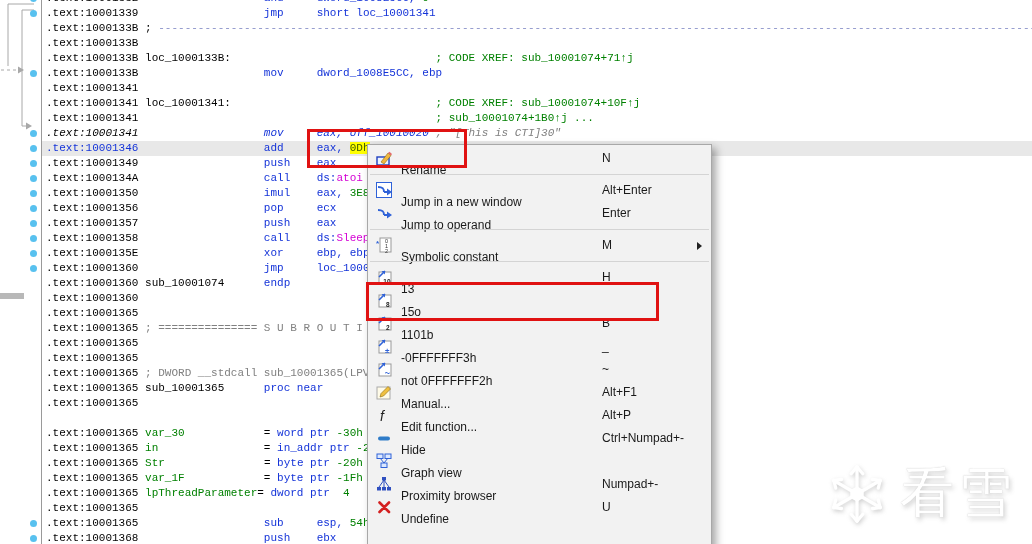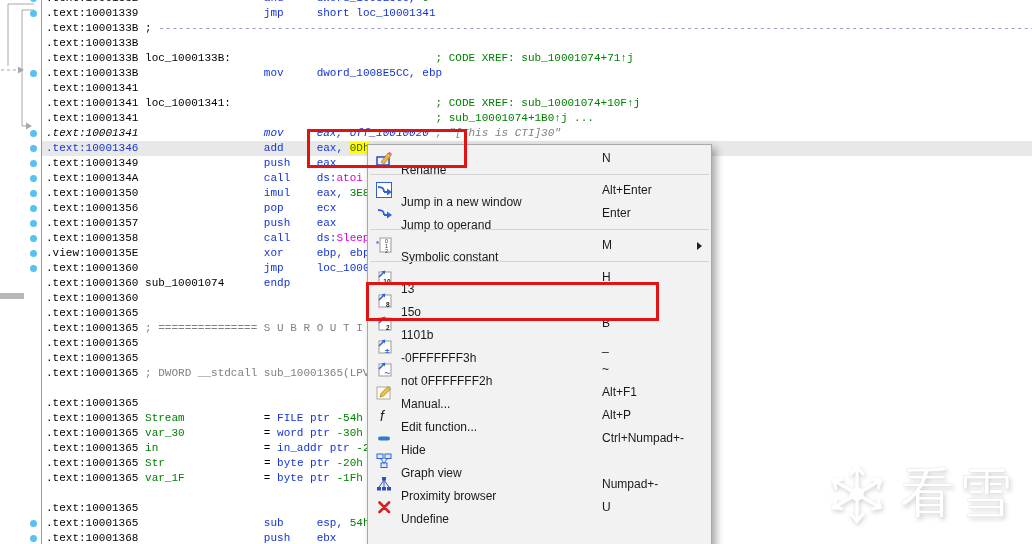--- a/index.html
+++ b/index.html
@@ -84,35 +84,36 @@
       <div class="line" style="top: 96px;"><span class="c-a">.text:10001341</span><span class="c-k"> </span><span class="c-n">loc_10001341:</span><span class="c-k">                               </span><span class="c-g">; CODE XREF: sub_10001074+10F↑j</span></div>
       <div class="line" style="top: 111px;"><span class="c-a">.text:10001341</span><span class="c-k">                                             </span><span class="c-g">; sub_10001074+1B0↑j ...</span></div>
       <div class="line" style="top: 126px; font-style: italic;"><span class="c-a">.text:10001341</span><span class="c-k">                   </span><span class="c-b">mov</span><span class="c-k">     </span><span class="c-b">eax, off_10010020</span><span class="c-k"> </span><span class="c-y">; "[This is CTI]30"</span></div>
       <div class="line" style="top: 141px;"><span class="c-ab">.text:10001346</span><span class="c-k">                   </span><span class="c-b">add</span><span class="c-k">     </span><span class="c-b">eax, </span><span class="c-hl">0Dh</span></div>
       <div class="line" style="top: 156px;"><span class="c-a">.text:10001349</span><span class="c-k">                   </span><span class="c-b">push</span><span class="c-k">    </span><span class="c-b">eax</span></div>
       <div class="line" style="top: 171px;"><span class="c-a">.text:1000134A</span><span class="c-k">                   </span><span class="c-b">call</span><span class="c-k">    </span><span class="c-b">ds:</span><span class="c-m">atoi</span></div>
       <div class="line" style="top: 186px;"><span class="c-a">.text:10001350</span><span class="c-k">                   </span><span class="c-b">imul</span><span class="c-k">    </span><span class="c-b">eax, </span><span class="c-g">3E8h</span></div>
       <div class="line" style="top: 201px;"><span class="c-a">.text:10001356</span><span class="c-k">                   </span><span class="c-b">pop</span><span class="c-k">     </span><span class="c-b">ecx</span></div>
       <div class="line" style="top: 216px;"><span class="c-a">.text:10001357</span><span class="c-k">                   </span><span class="c-b">push</span><span class="c-k">    </span><span class="c-b">eax</span></div>
       <div class="line" style="top: 231px;"><span class="c-a">.text:10001358</span><span class="c-k">                   </span><span class="c-b">call</span><span class="c-k">    </span><span class="c-b">ds:</span><span class="c-m">Sleep</span></div>
-      <div class="line" style="top: 246px;"><span class="c-a">.view:1000135E</span><span class="c-k">                   </span><span class="c-b">xor</span><span class="c-k">     </span><span class="c-b">ebp, ebp</span></div>
+      <div class="line" style="top: 246px;"><span class="c-a">.text:1000135E</span><span class="c-k">                   </span><span class="c-b">xor</span><span class="c-k">     </span><span class="c-b">ebp, ebp</span></div>
       <div class="line" style="top: 261px;"><span class="c-a">.text:10001360</span><span class="c-k">                   </span><span class="c-b">jmp</span><span class="c-k">     </span><span class="c-b">loc_10001341</span></div>
       <div class="line" style="top: 276px;"><span class="c-a">.text:10001360</span><span class="c-k"> </span><span class="c-n">sub_10001074</span><span class="c-k">      </span><span class="c-b">endp</span></div>
       <div class="line" style="top: 291px;"><span class="c-a">.text:10001360</span></div>
       <div class="line" style="top: 306px;"><span class="c-a">.text:10001365</span></div>
       <div class="line" style="top: 321px;"><span class="c-a">.text:10001365</span><span class="c-k"> </span><span class="c-y">; =============== S U B R O U T I N E =======================================</span></div>
       <div class="line" style="top: 336px;"><span class="c-a">.text:10001365</span></div>
       <div class="line" style="top: 351px;"><span class="c-a">.text:10001365</span></div>
       <div class="line" style="top: 366px;"><span class="c-a">.text:10001365</span><span class="c-k"> </span><span class="c-y">; DWORD __stdcall sub_10001365(LPVOID lpThreadParameter)</span></div>
+      <div class="line" style="top: 381px;"><span class="c-a">.text:10001365</span><span class="c-k"> </span><span class="c-n">sub_10001365</span><span class="c-k">      </span><span class="c-b">proc near</span></div>
       <div class="line" style="top: 396px;"><span class="c-a">.text:10001365</span></div>
-      <div class="line" style="top: 411px;"><span class="c-a">.text:10001365</span><span class="c-k"> </span><span class="c-g">Stream</span><span class="c-k">            </span><span class="c-k">= </span><span class="c-b">FILE ptr </span><span class="c-g">-54h</span></div>
       <div class="line" style="top: 426px;"><span class="c-a">.text:10001365</span><span class="c-k"> </span><span class="c-g">var_30</span><span class="c-k">            </span><span class="c-k">= </span><span class="c-b">word ptr </span><span class="c-g">-30h</span></div>
       <div class="line" style="top: 441px;"><span class="c-a">.text:10001365</span><span class="c-k"> </span><span class="c-g">in</span><span class="c-k">                </span><span class="c-k">= </span><span class="c-b">in_addr ptr </span><span class="c-g">-2Ch</span></div>
       <div class="line" style="top: 456px;"><span class="c-a">.text:10001365</span><span class="c-k"> </span><span class="c-g">Str</span><span class="c-k">               </span><span class="c-k">= </span><span class="c-b">byte ptr </span><span class="c-g">-20h</span></div>
       <div class="line" style="top: 471px;"><span class="c-a">.text:10001365</span><span class="c-k"> </span><span class="c-g">var_1F</span><span class="c-k">            </span><span class="c-k">= </span><span class="c-b">byte ptr </span><span class="c-g">-1Fh</span></div>
+      <div class="line" style="top: 486px;"><span class="c-a">.text:10001365</span><span class="c-k"> </span><span class="c-g">lpThreadParameter</span><span class="c-k">= </span><span class="c-b">dword ptr  </span><span class="c-g">4</span></div>
       <div class="line" style="top: 501px;"><span class="c-a">.text:10001365</span></div>
       <div class="line" style="top: 516px;"><span class="c-a">.text:10001365</span><span class="c-k">                   </span><span class="c-b">sub</span><span class="c-k">     </span><span class="c-b">esp, </span><span class="c-g">54h</span></div>
       <div class="line" style="top: 531px;"><span class="c-a">.text:10001368</span><span class="c-k">                   </span><span class="c-b">push</span><span class="c-k">    </span><span class="c-b">ebx</span></div>
     </div>
 
   <div class="menu" id="menu">
       <div class="mi">
         <span class="ic"><svg width="17" height="17" viewBox="0 0 17 17">
             <rect x="1" y="7" width="12" height="8" fill="#eef4ff" stroke="#2040c0" stroke-width="1.4"></rect>
             <path d="M5 12 L12 3 L15 5.5 L8 14 Z" fill="#f0b840" stroke="#8a6a10" stroke-width="0.6"></path>

